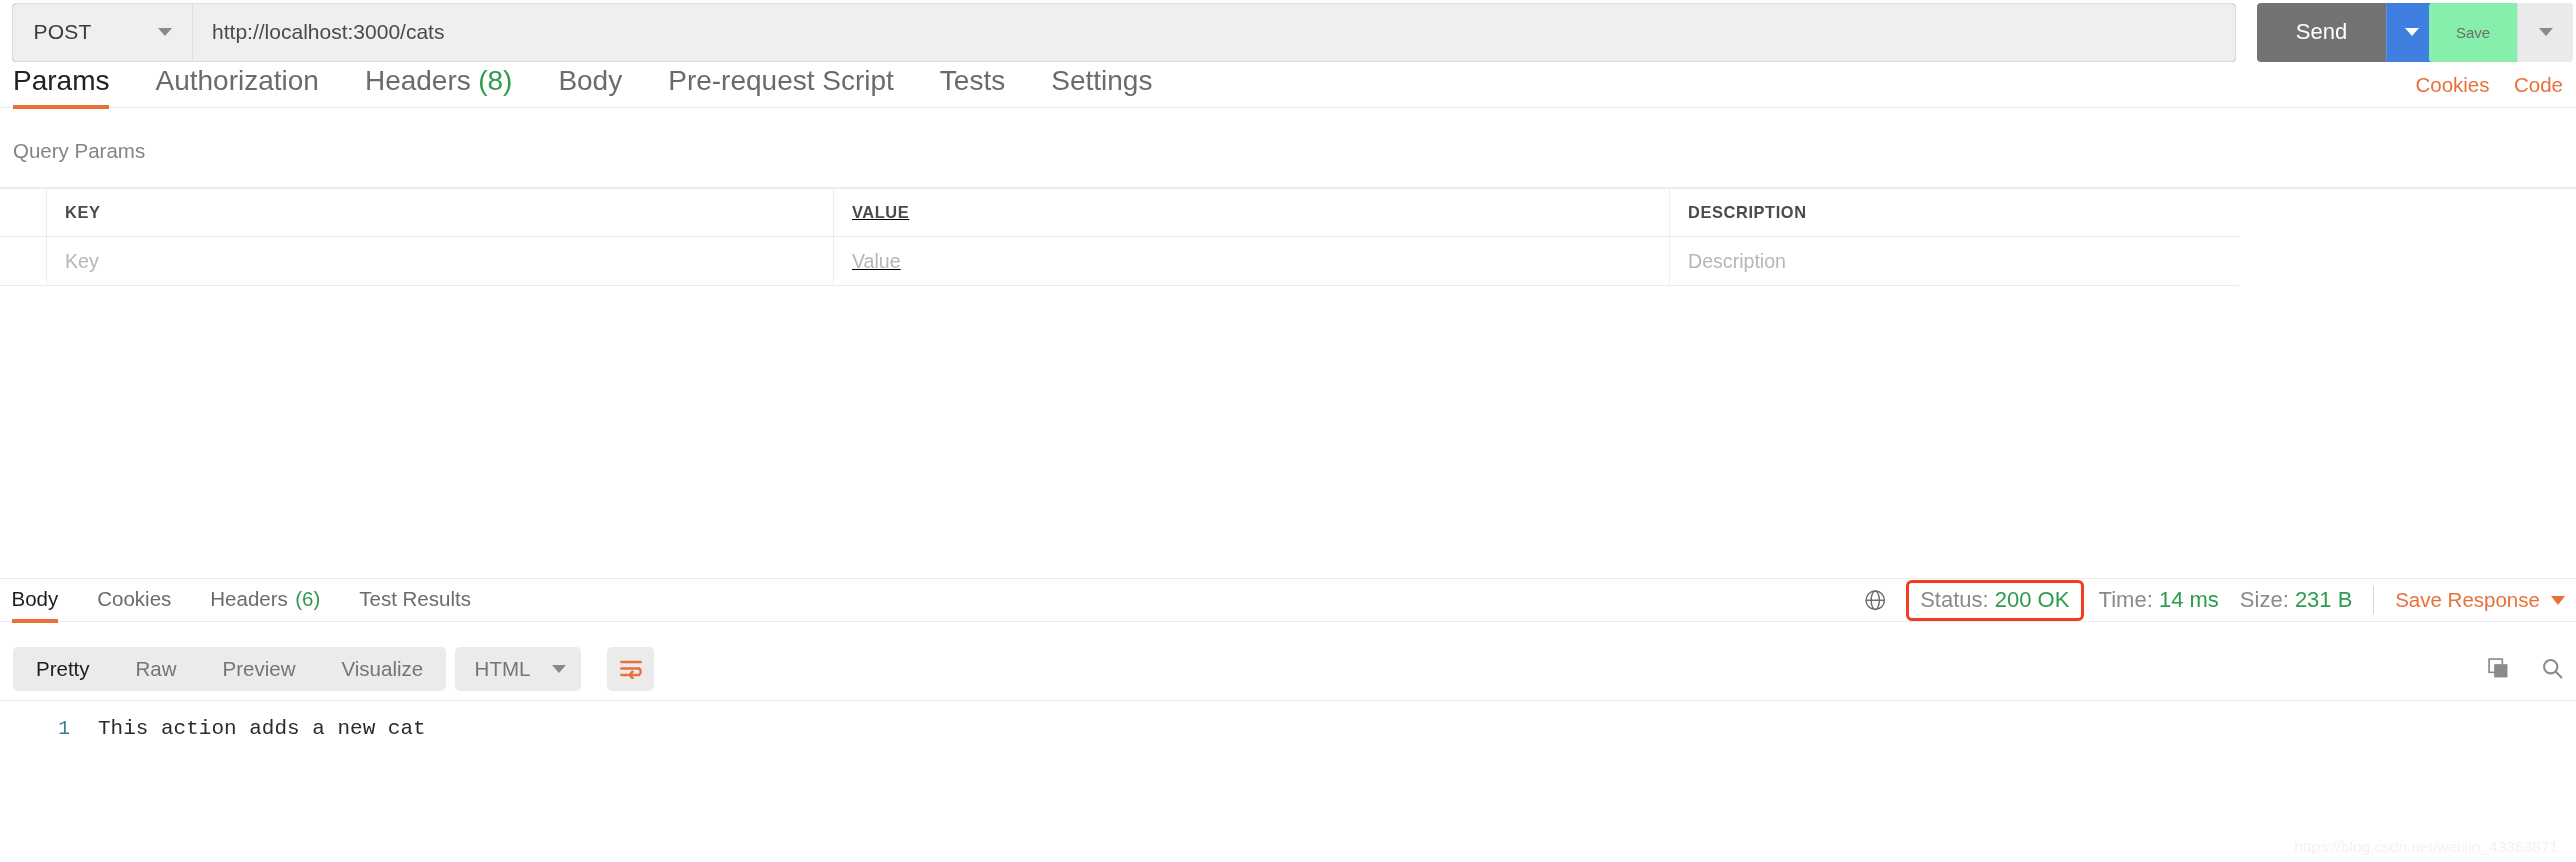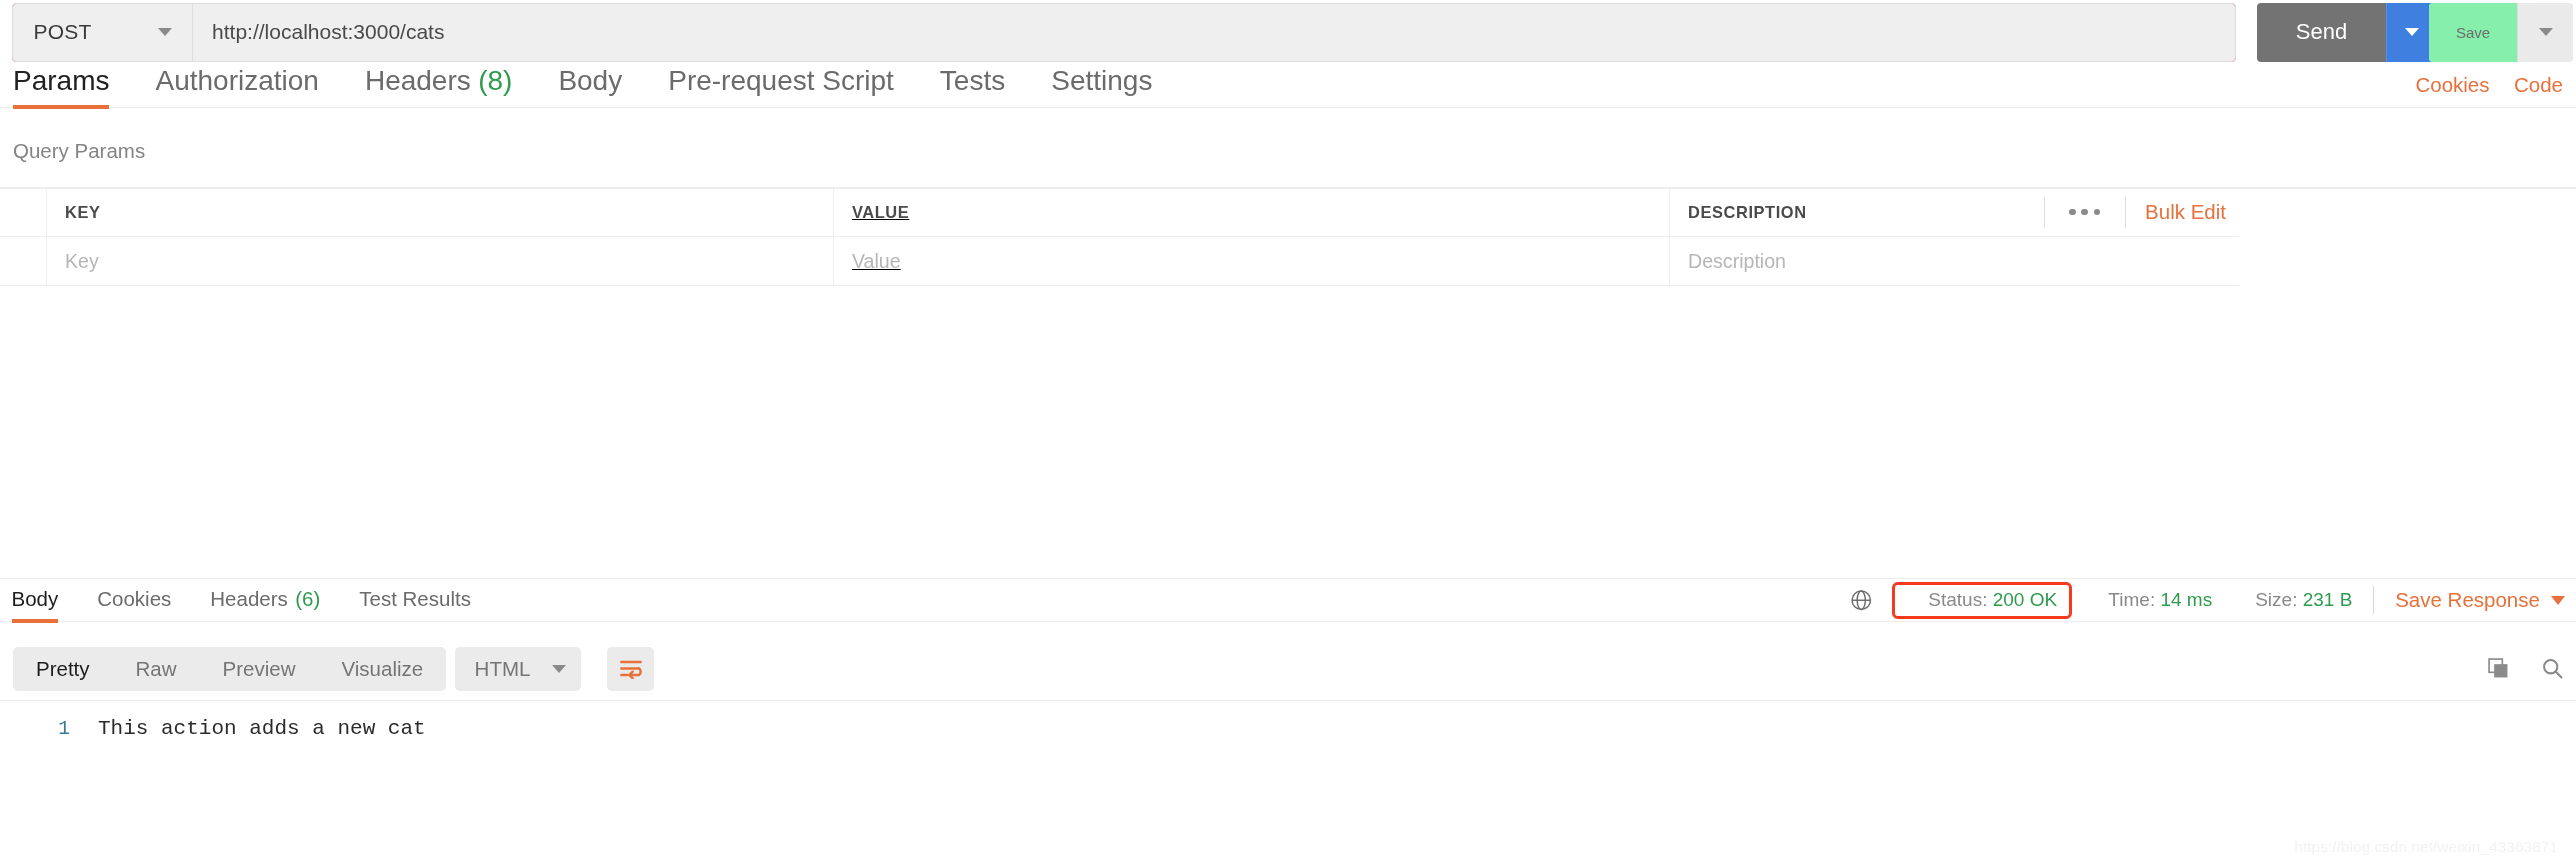--- a/index.html
+++ b/index.html
@@ -188,21 +188,21 @@
     display: flex; align-items: center; gap: 0;
   }
   .globe-icon { margin-right: 18px; display: flex; align-items: center; cursor: pointer; }
   .status-box {
     border: 3.3px solid #f43b20; border-radius: 5.7px;
     padding: 4.1px 11.5px 4.9px 11.5px;
     display: flex; align-items: center;
     margin-right: 14.7px;
     position: relative; top: 0.8px;
   }
-  .meta-item { font-size: 19px; color: #8a8a8a; margin-right: 21px; white-space: nowrap; margin-left: 22px; }
+  .meta-item { font-size: 22px; color: #8a8a8a; margin-right: 21px; white-space: nowrap; }
   .meta-item .v { color: #2e9b4e; }
   .meta-div { width: 0.8px; height: 28px; background: #d8d8d8; margin: 0 21px 0 0; }
   .save-resp {
     font-size: 20.5px; color: #e8703a; cursor: pointer;
     display: flex; align-items: center; gap: 10.6px;
   }
   .caret-orange {
     width: 0; height: 0;
     border-left: 7.4px solid transparent; border-right: 7.4px solid transparent;
     border-top: 9px solid #e8703a;
@@ -334,31 +334,20 @@
   <div class="prow">
     <div class="pcell c-check"></div>
     <div class="pcell c-key">
       <span class="hdr-text">KEY</span>
     </div>
     <div class="pcell c-val">
       <span class="hdr-text">VALUE</span>
     </div>
     <div class="pcell c-desc">
       <span class="hdr-text">DESCRIPTION</span>
-      <div class="desc-actions">
-        <span class="vdiv"></span>
-        <span class="dots">
-            <i></i>
-            <i></i>
-            <i></i>
-          </span>
-        <span class="bulk-wrap">
-          <span class="link-orange">Bulk Edit</span>
-        </span>
-      </div>
     </div>
   </div>
 
   <div class="prow">
     <div class="pcell c-check"></div>
     <div class="pcell c-key">
       <span class="ph-text">Key</span>
     </div>
     <div class="pcell c-val">
       <span class="ph-text">Value</span>

